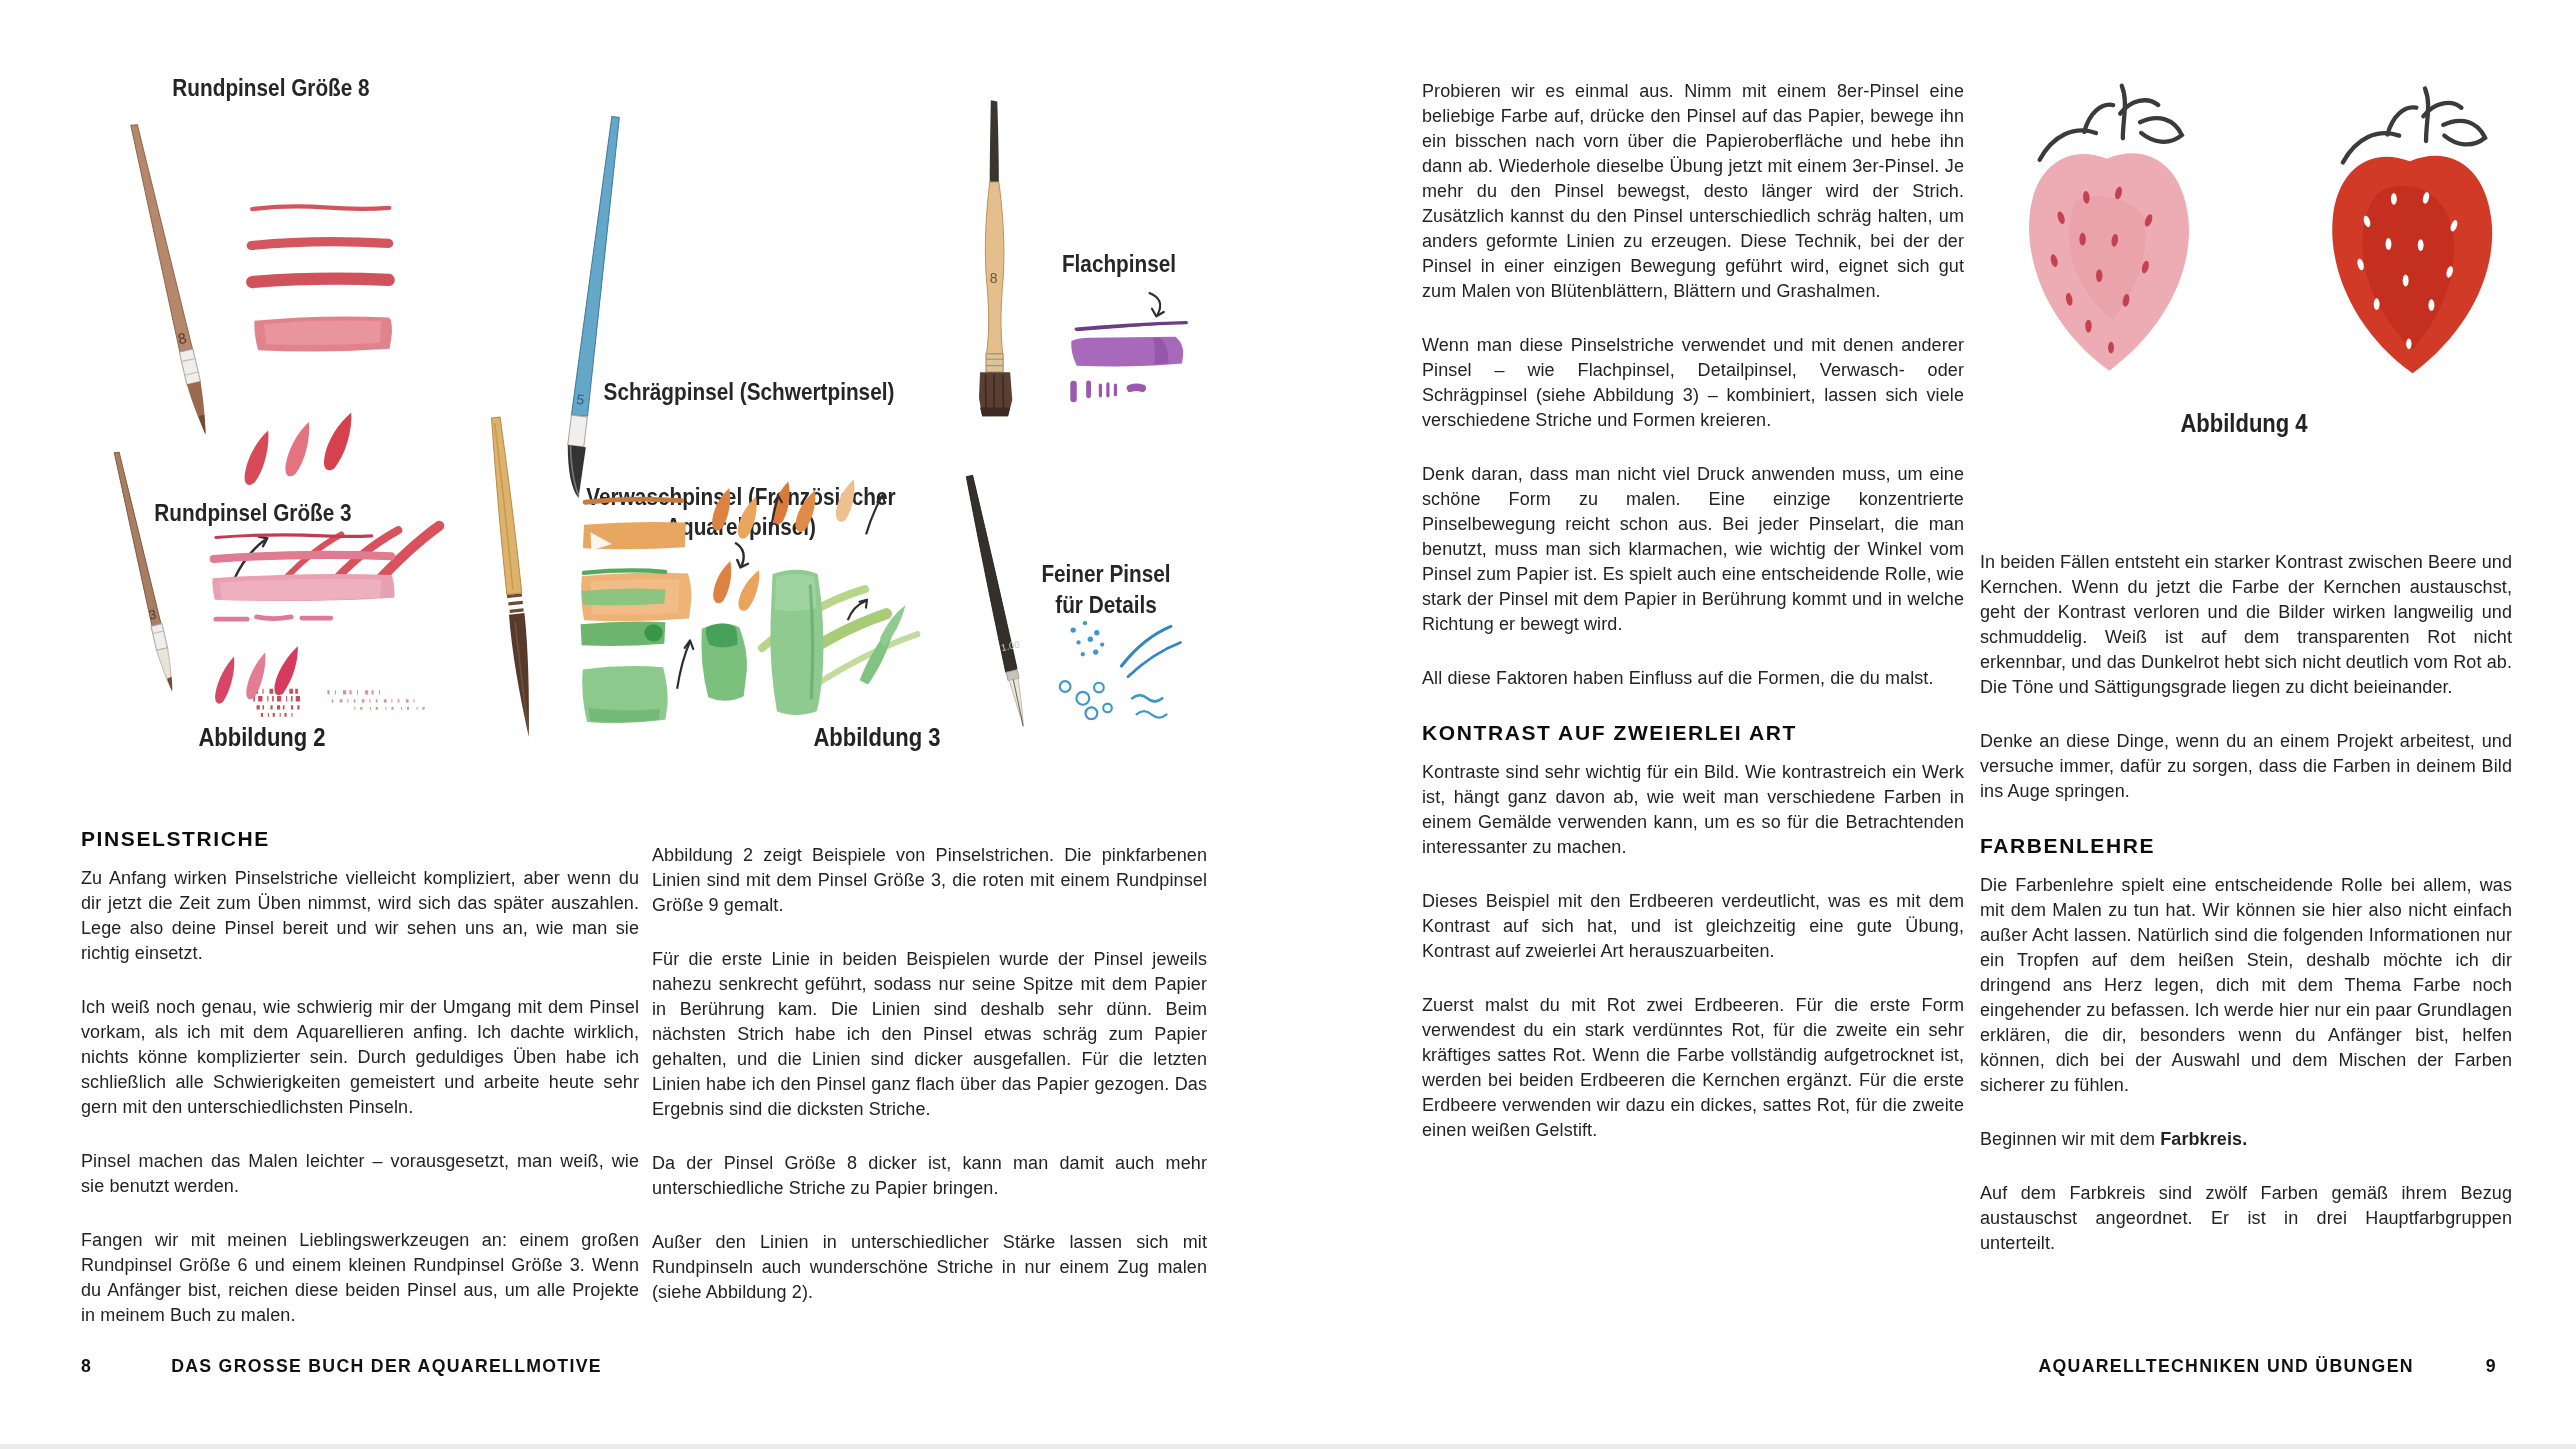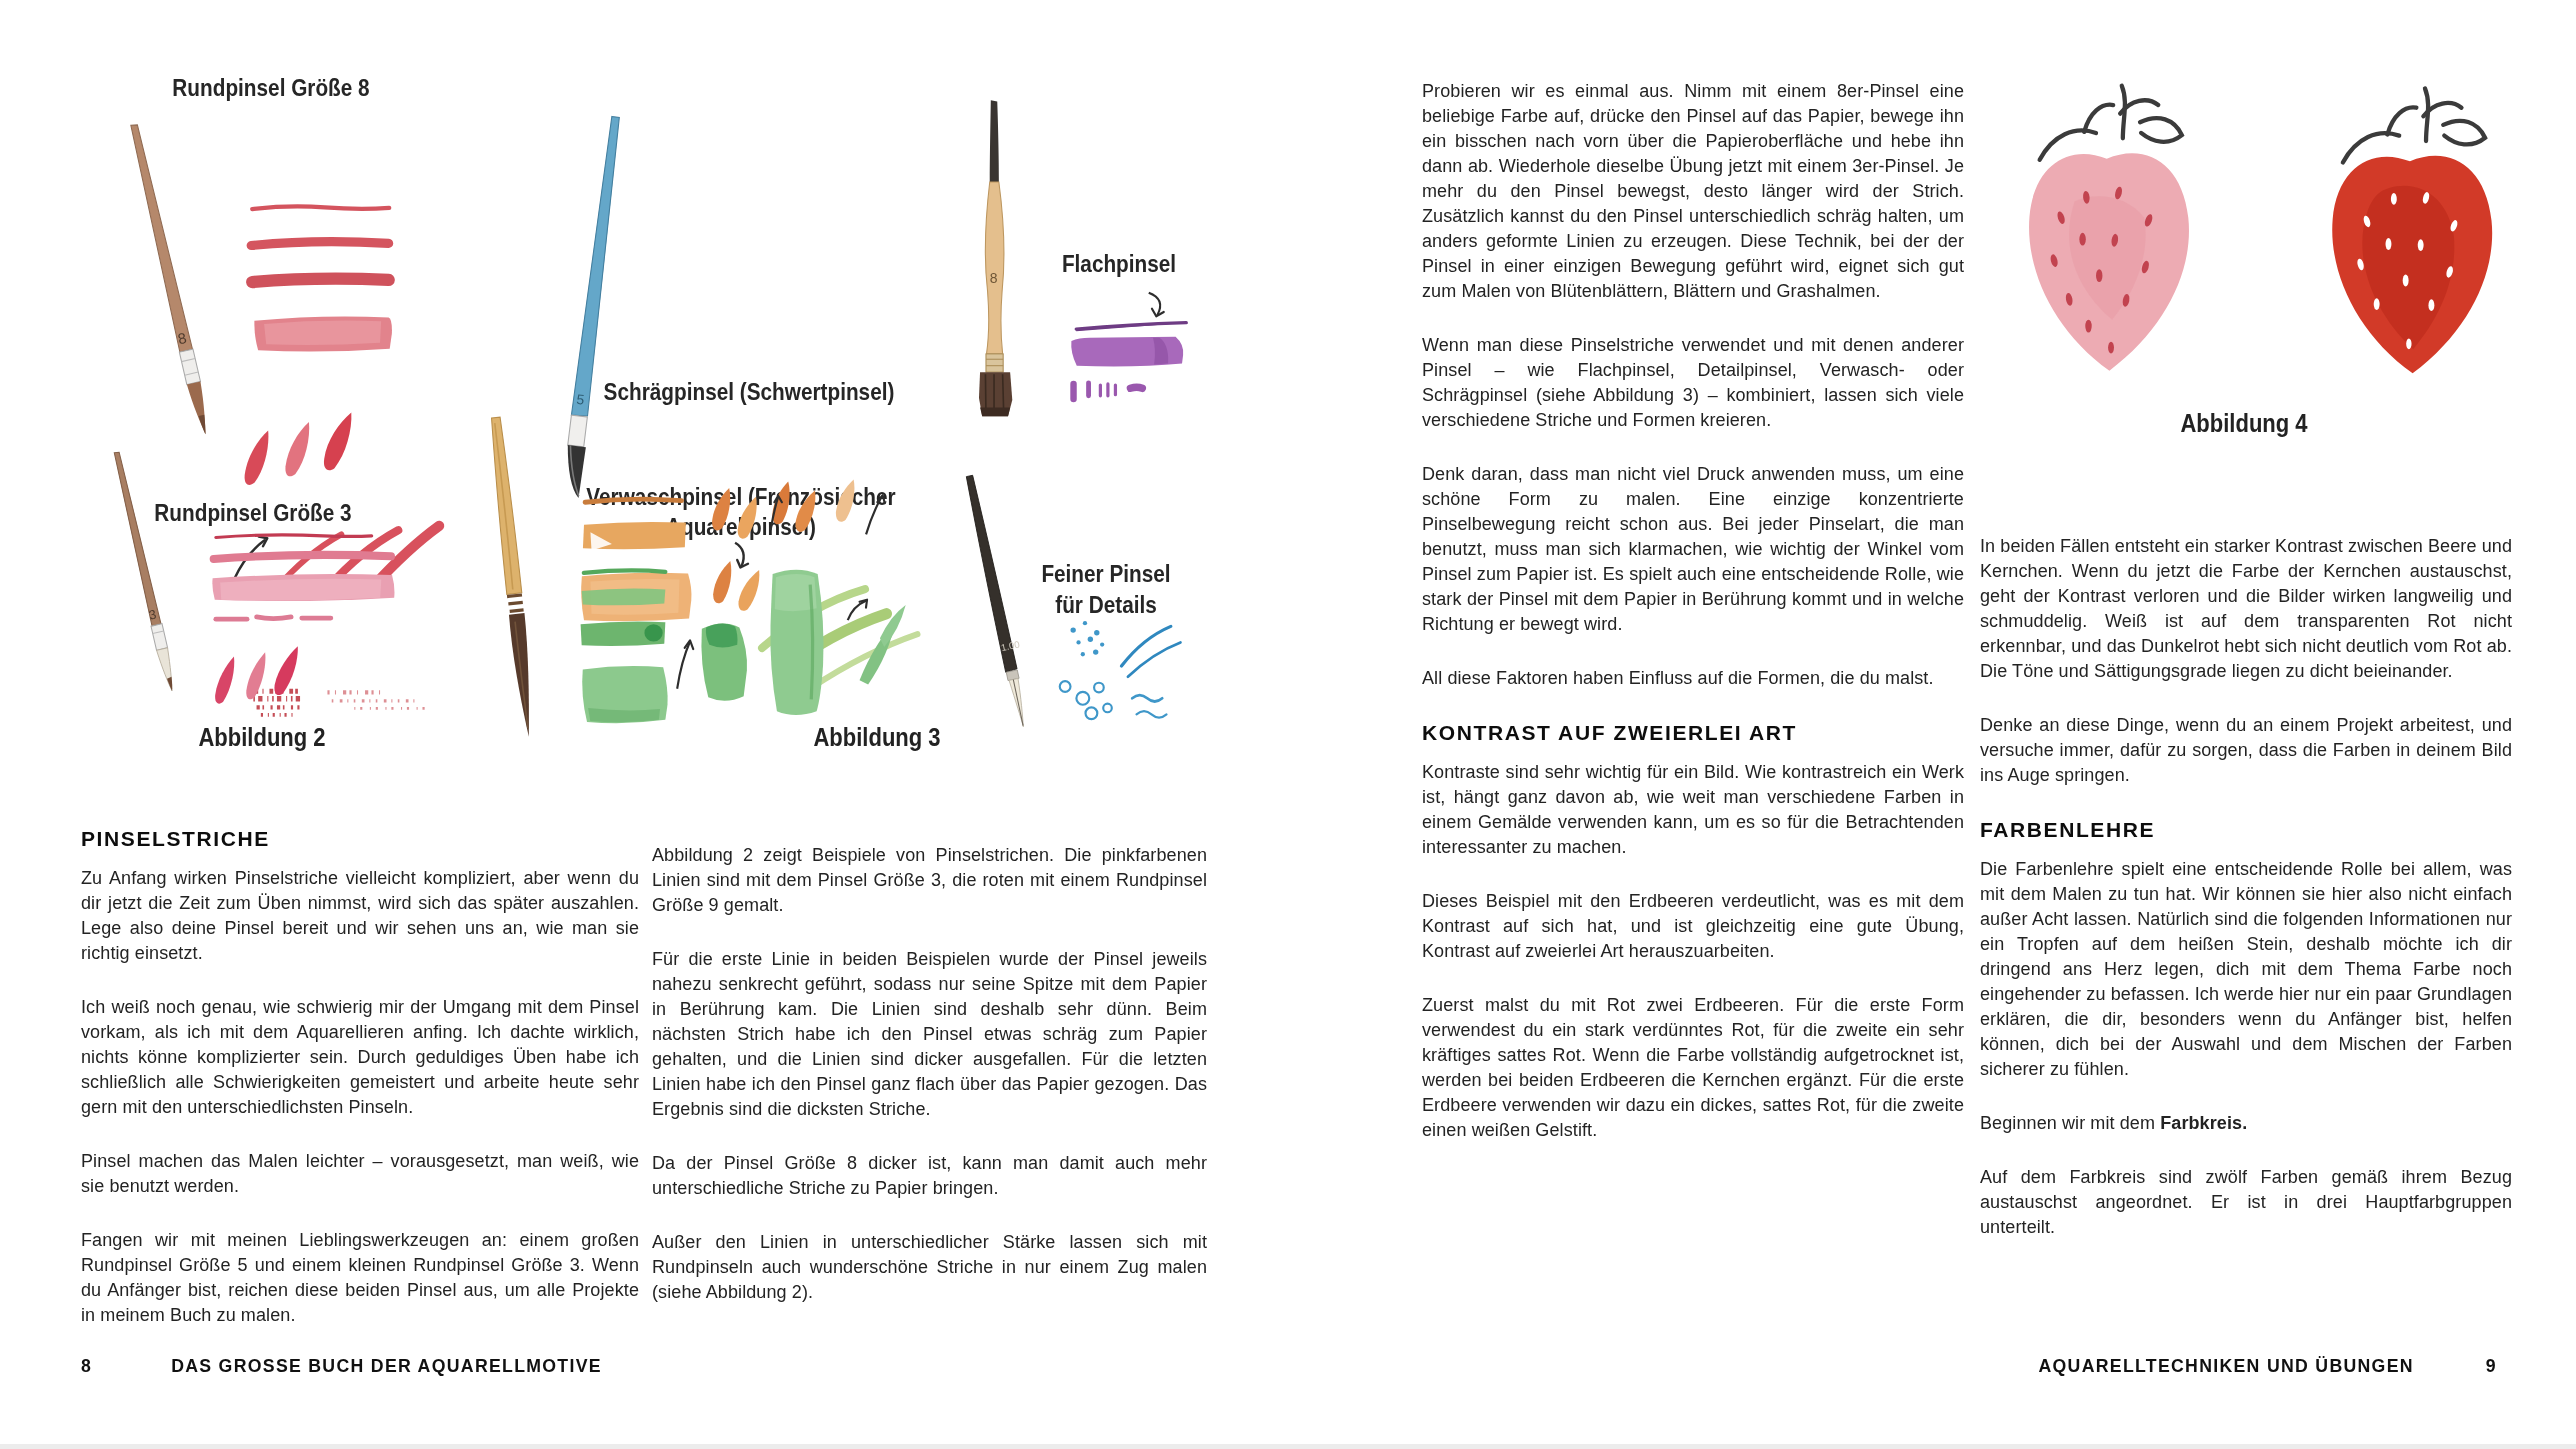--- a/index.html
+++ b/index.html
@@ -248,21 +248,21 @@
       <path d="M410,472 q14,-12 28,0 t28,0" stroke="#3f97c9" stroke-width="5" fill="none" stroke-linecap="round"></path>
       <path d="M418,502 q14,-12 28,0 t28,0" stroke="#3f97c9" stroke-width="4" fill="none" stroke-linecap="round"></path>
     </g>
   </svg>
 
   <div class="body-col" style="left:81px;top:826px;width:558px">
     <h3 class="sec-heading">PINSELSTRICHE</h3>
     <p>Zu Anfang wirken Pinselstriche vielleicht kompliziert, aber wenn du dir jetzt die Zeit zum Üben nimmst, wird sich das später auszahlen. Lege also deine Pinsel bereit und wir sehen uns an, wie man sie richtig einsetzt.</p>
     <p>Ich weiß noch genau, wie schwierig mir der Umgang mit dem Pinsel vorkam, als ich mit dem Aquarellieren anfing. Ich dachte wirklich, nichts könne komplizierter sein. Durch geduldiges Üben habe ich schließlich alle Schwierigkeiten gemeistert und arbeite heute sehr gern mit den unterschiedlichsten Pinseln.</p>
     <p>Pinsel machen das Malen leichter – vorausgesetzt, man weiß, wie sie benutzt werden.</p>
-    <p>Fangen wir mit meinen Lieblingswerkzeugen an: einem großen Rundpinsel Größe 5 und einem kleinen Rundpinsel Größe 3. Wenn du Anfänger bist, reichen diese beiden Pinsel aus, um alle Projekte in meinem Buch zu malen.</p>
+    <p>Fangen wir mit meinen Lieblingswerkzeugen an: einem großen Rundpinsel Größe 6 und einem kleinen Rundpinsel Größe 3. Wenn du Anfänger bist, reichen diese beiden Pinsel aus, um alle Projekte in meinem Buch zu malen.</p>
   </div>
   <div class="body-col" style="left:652px;top:831px;width:555px">
     <p>Abbildung 2 zeigt Beispiele von Pinselstrichen. Die pinkfarbenen Linien sind mit dem Pinsel Größe 3, die roten mit einem Rundpinsel Größe 9 gemalt.</p>
     <p>Für die erste Linie in beiden Beispielen wurde der Pinsel jeweils nahezu senkrecht geführt, sodass nur seine Spitze mit dem Papier in Berührung kam. Die Linien sind deshalb sehr dünn. Beim nächsten Strich habe ich den Pinsel etwas schräg zum Papier gehalten, und die Linien sind dicker ausgefallen. Für die letzten Linien habe ich den Pinsel ganz flach über das Papier gezogen. Das Ergebnis sind die dicksten Striche.</p>
     <p>Da der Pinsel Größe 8 dicker ist, kann man damit auch mehr unterschiedliche Striche zu Papier bringen.</p>
     <p>Außer den Linien in unterschiedlicher Stärke lassen sich mit Rundpinseln auch wunderschöne Striche in nur einem Zug malen (siehe Abbildung 2).</p>
   </div>
 
   <div class="footer footer-left">
     <span>8</span>
@@ -331,21 +331,21 @@
     <p>Probieren wir es einmal aus. Nimm mit einem 8er-Pinsel eine beliebige Farbe auf, drücke den Pinsel auf das Papier, bewege ihn ein bisschen nach vorn über die Papieroberfläche und hebe ihn dann ab. Wiederhole dieselbe Übung jetzt mit einem 3er-Pinsel. Je mehr du den Pinsel bewegst, desto länger wird der Strich. Zusätzlich kannst du den Pinsel unterschiedlich schräg halten, um anders geformte Linien zu erzeugen. Diese Technik, bei der der Pinsel in einer einzigen Bewegung geführt wird, eignet sich gut zum Malen von Blütenblättern, Blättern und Grashalmen.</p>
     <p>Wenn man diese Pinselstriche verwendet und mit denen anderer Pinsel – wie Flachpinsel, Detailpinsel, Verwasch- oder Schrägpinsel (siehe Abbildung 3) – kombiniert, lassen sich viele verschiedene Striche und Formen kreieren.</p>
     <p>Denk daran, dass man nicht viel Druck anwenden muss, um eine schöne Form zu malen. Eine einzige konzentrierte Pinselbewegung reicht schon aus. Bei jeder Pinselart, die man benutzt, muss man sich klarmachen, wie wichtig der Winkel vom Pinsel zum Papier ist. Es spielt auch eine entscheidende Rolle, wie stark der Pinsel mit dem Papier in Berührung kommt und in welche Richtung er bewegt wird.</p>
     <p>All diese Faktoren haben Einfluss auf die Formen, die du malst.</p>
     <h3 class="sec-heading inflow">KONTRAST AUF ZWEIERLEI ART</h3>
     <p>Kontraste sind sehr wichtig für ein Bild. Wie kontrastreich ein Werk ist, hängt ganz davon ab, wie weit man verschiedene Farben in einem Gemälde verwenden kann, um es so für die Betrachtenden interessanter zu machen.</p>
     <p>Dieses Beispiel mit den Erdbeeren verdeutlicht, was es mit dem Kontrast auf sich hat, und ist gleichzeitig eine gute Übung, Kontrast auf zweierlei Art herauszuarbeiten.</p>
     <p>Zuerst malst du mit Rot zwei Erdbeeren. Für die erste Form verwendest du ein stark verdünntes Rot, für die zweite ein sehr kräftiges sattes Rot. Wenn die Farbe vollständig aufgetrocknet ist, werden bei beiden Erdbeeren die Kernchen ergänzt. Für die erste Erdbeere verwenden wir dazu ein dickes, sattes Rot, für die zweite einen weißen Gelstift.</p>
   </div>
 
-  <div class="body-col" style="left:1980px;top:522px;width:532px">
+  <div class="body-col" style="left:1980px;top:538px;width:532px">
     <p>In beiden Fällen entsteht ein starker Kontrast zwischen Beere und Kernchen. Wenn du jetzt die Farbe der Kernchen austauschst, geht der Kontrast verloren und die Bilder wirken langweilig und schmuddelig. Weiß ist auf dem transparenten Rot nicht erkennbar, und das Dunkelrot hebt sich nicht deutlich vom Rot ab. Die Töne und Sättigungsgrade liegen zu dicht beieinander.</p>
     <p>Denke an diese Dinge, wenn du an einem Projekt arbeitest, und versuche immer, dafür zu sorgen, dass die Farben in deinem Bild ins Auge springen.</p>
     <h3 class="sec-heading inflow">FARBENLEHRE</h3>
     <p>Die Farbenlehre spielt eine entscheidende Rolle bei allem, was mit dem Malen zu tun hat. Wir können sie hier also nicht einfach außer Acht lassen. Natürlich sind die folgenden Informationen nur ein Tropfen auf dem heißen Stein, deshalb möchte ich dir dringend ans Herz legen, dich mit dem Thema Farbe noch eingehender zu befassen. Ich werde hier nur ein paar Grundlagen erklären, die dir, besonders wenn du Anfänger bist, helfen können, dich bei der Auswahl und dem Mischen der Farben sicherer zu fühlen.</p>
     <p>
       <span>Beginnen wir mit dem </span><b>Farbkreis.</b>
     </p>
     <p>Auf dem Farbkreis sind zwölf Farben gemäß ihrem Bezug austauschst angeordnet. Er ist in drei Hauptfarbgruppen unterteilt.</p>
   </div>
 

